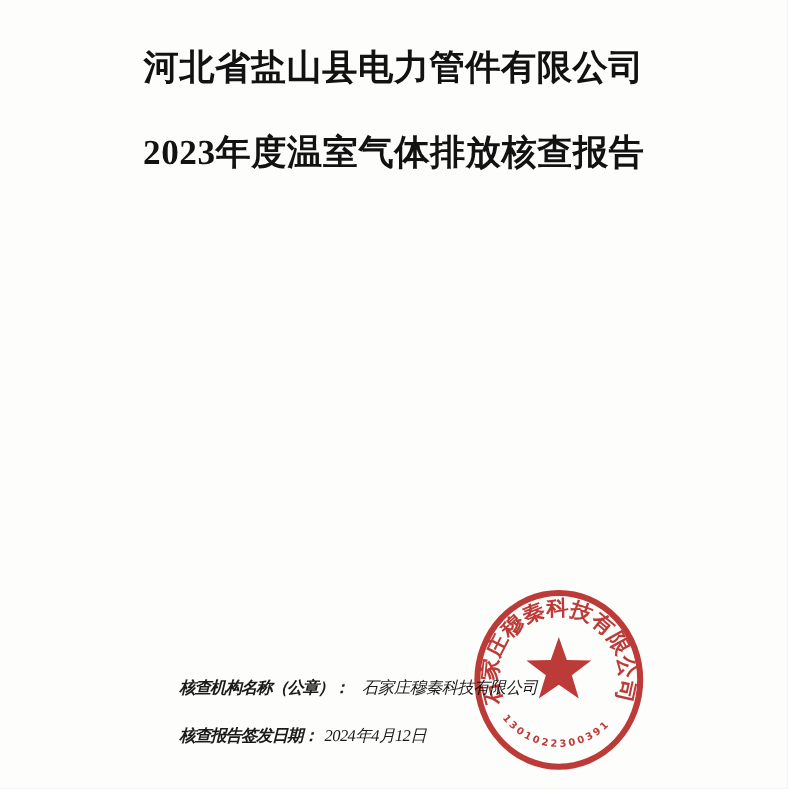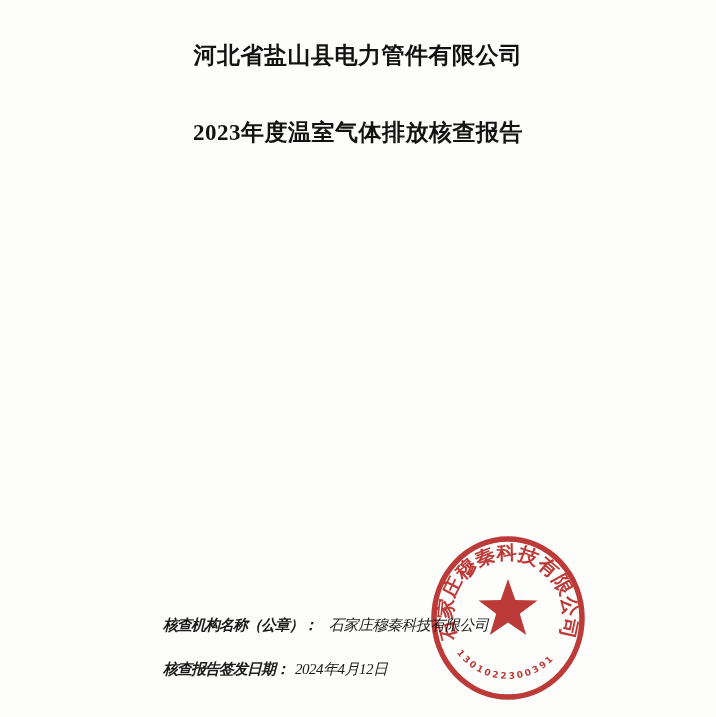--- a/index.html
+++ b/index.html
@@ -16,21 +16,21 @@
     overflow: hidden;
     font-family: "Liberation Serif", "DejaVu Serif", serif;
     color: #171717;
   }
   .title-line {
     position: absolute;
     left: 30px;
     width: 656px;
     text-align: center;
     font-weight: bold;
-    font-size: 23px;
+    font-size: 32px;
     letter-spacing: 0.5px;
     color: #121212;
     white-space: nowrap;
   }
   .title-line.first  { top: 40px; }
   .title-line.second { top: 117px; }
 
   .footer-line {
     position: absolute;
     left: 163px;

